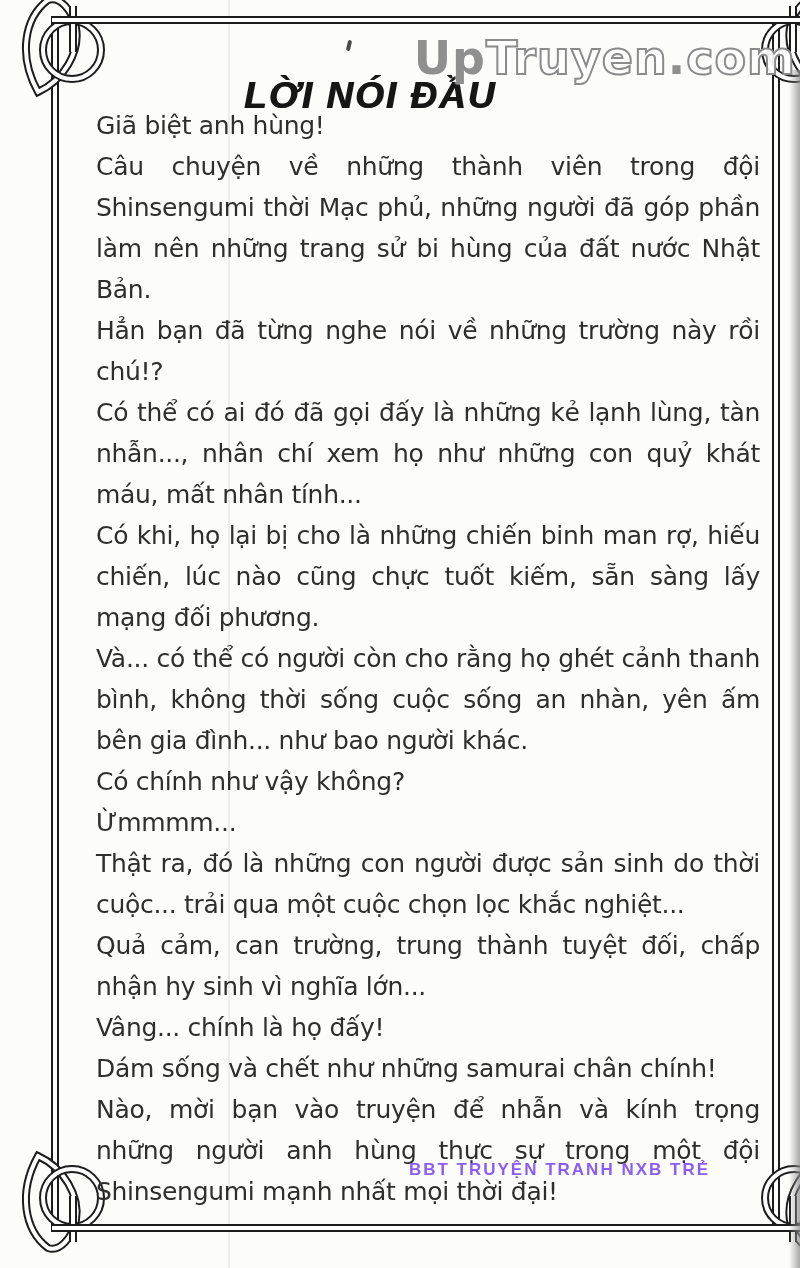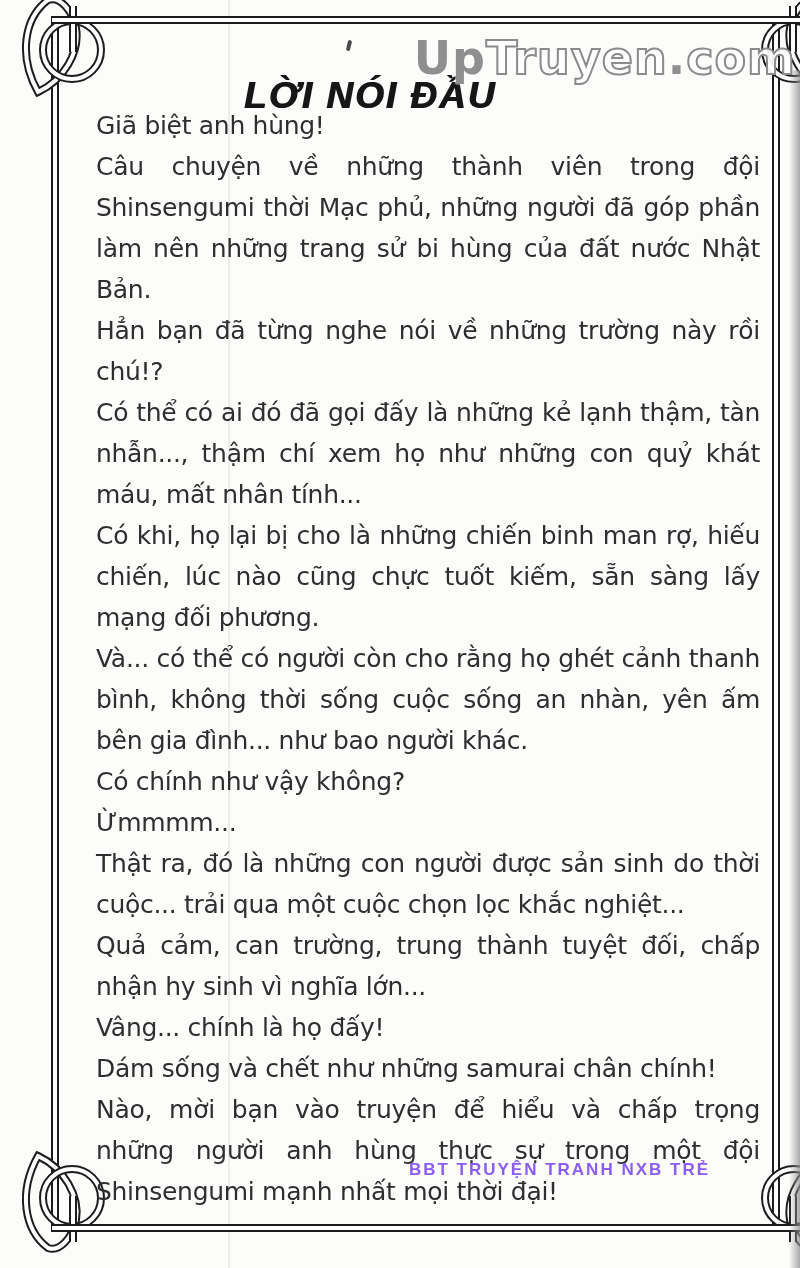--- a/index.html
+++ b/index.html
@@ -106,27 +106,27 @@
   <div class="watermark">
     <span class="wm-solid">Up</span><span class="wm-outline">Truyen</span><span class="wm-solid">.</span><span class="wm-outline">com</span>
   </div>
 
   <div class="title">LỜI NÓI ĐẦU</div>
 
   <div class="body-text">
       <p class="preface-paragraph">Giã biệt anh hùng!</p>
       <p class="preface-paragraph">Câu chuyện về những thành viên trong đội Shinsengumi thời Mạc phủ, những người đã góp phần làm nên những trang sử bi hùng của đất nước Nhật Bản.</p>
       <p class="preface-paragraph">Hẳn bạn đã từng nghe nói về những trường này rồi chú!?</p>
-      <p class="preface-paragraph">Có thể có ai đó đã gọi đấy là những kẻ lạnh thậm, tàn nhẫn..., thậm chí xem họ như những con quỷ khát máu, mất nhân tính...</p>
+      <p class="preface-paragraph">Có thể có ai đó đã gọi đấy là những kẻ lạnh lùng, tàn nhẫn..., nhân chí xem họ như những con quỷ khát máu, mất nhân tính...</p>
       <p class="preface-paragraph">Có khi, họ lại bị cho là những chiến binh man rợ, hiếu chiến, lúc nào cũng chực tuốt kiếm, sẵn sàng lấy mạng đối phương.</p>
       <p class="preface-paragraph">Và... có thể có người còn cho rằng họ ghét cảnh thanh bình, không thời sống cuộc sống an nhàn, yên ấm bên gia đình... như bao người khác.</p>
       <p class="preface-paragraph">Có chính như vậy không?</p>
       <p class="preface-paragraph">Ừmmmm...</p>
       <p class="preface-paragraph">Thật ra, đó là những con người được sản sinh do thời cuộc... trải qua một cuộc chọn lọc khắc nghiệt...</p>
       <p class="preface-paragraph">Quả cảm, can trường, trung thành tuyệt đối, chấp nhận hy sinh vì nghĩa lớn...</p>
       <p class="preface-paragraph">Vâng... chính là họ đấy!</p>
       <p class="preface-paragraph">Dám sống và chết như những samurai chân chính!</p>
-      <p class="preface-paragraph">Nào, mời bạn vào truyện để hiểu và chấp trọng những người anh hùng thực sự trong một đội Shinsengumi mạnh nhất mọi thời đại!</p>
+      <p class="preface-paragraph">Nào, mời bạn vào truyện để nhẫn và kính trọng những người anh hùng thực sự trong một đội Shinsengumi mạnh nhất mọi thời đại!</p>
     </div>
 
   <div class="credit">BBT TRUYỆN TRANH NXB TRẺ</div>
 
 </div>
 
 </body></html>

